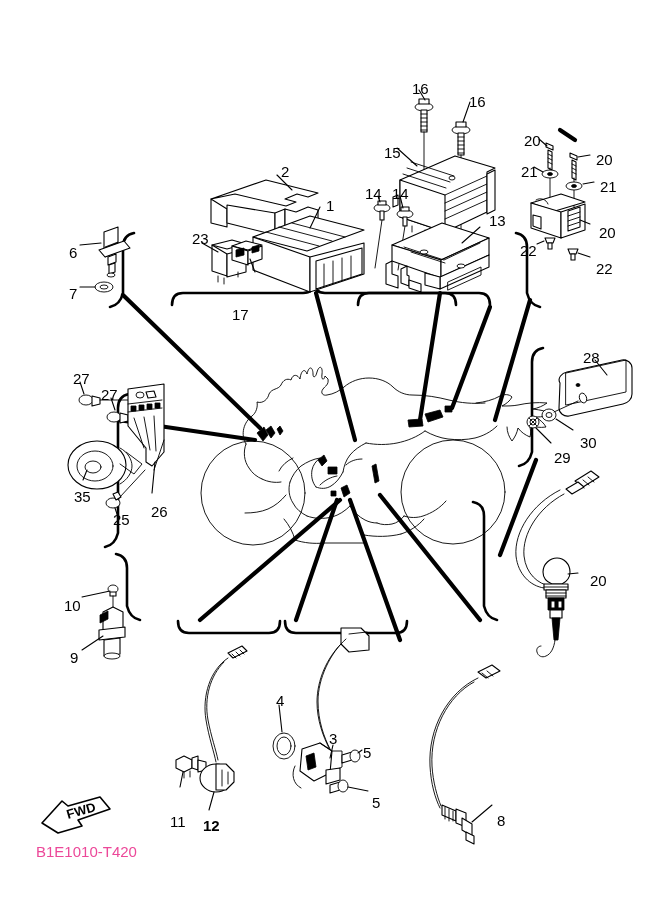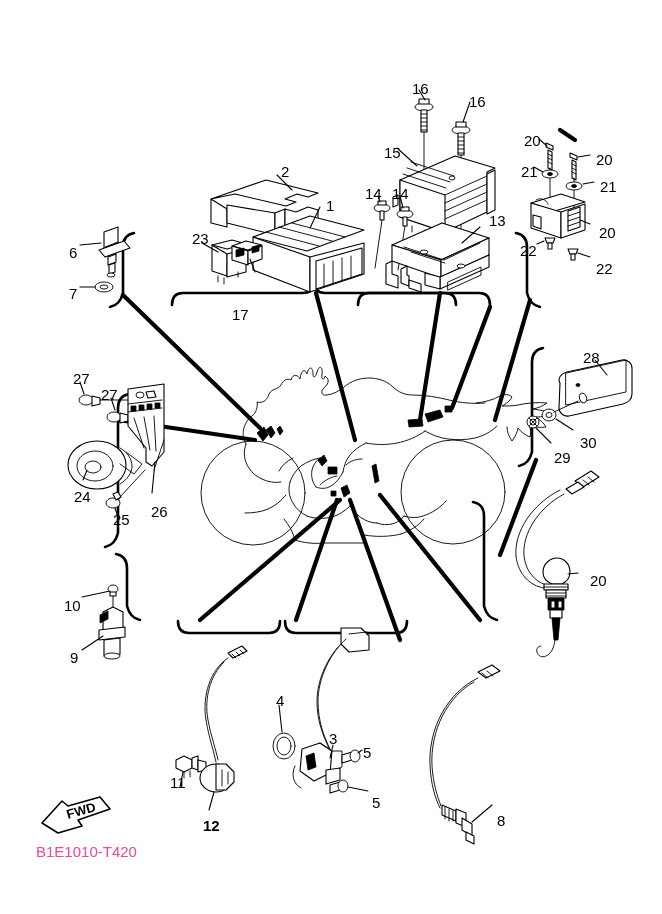--- a/index.html
+++ b/index.html
@@ -449,39 +449,39 @@
   <div class="callout-label" style="left:281px; top:164px;">2</div>
   <div class="callout-label" style="left:329px; top:731px;">3</div>
   <div class="callout-label" style="left:276px; top:693px;">4</div>
   <div class="callout-label" style="left:363px; top:745px;">5</div>
   <div class="callout-label" style="left:372px; top:795px;">5</div>
   <div class="callout-label" style="left:69px;  top:245px;">6</div>
   <div class="callout-label" style="left:69px;  top:286px;">7</div>
   <div class="callout-label" style="left:497px; top:813px;">8</div>
   <div class="callout-label" style="left:70px;  top:650px;">9</div>
   <div class="callout-label" style="left:64px;  top:598px;">10</div>
-  <div class="callout-label" style="left:170px; top:775px;">11</div>
+  <div class="callout-label" style="left:170px; top:814px;">11</div>
   <div class="callout-label" style="left:203px; top:818px;font-weight:bold;">12</div>
   <div class="callout-label" style="left:489px; top:213px;">13</div>
   <div class="callout-label" style="left:365px; top:186px;">14</div>
   <div class="callout-label" style="left:392px; top:186px;">14</div>
   <div class="callout-label" style="left:384px; top:145px;">15</div>
   <div class="callout-label" style="left:412px; top:81px;">16</div>
   <div class="callout-label" style="left:469px; top:94px;">16</div>
   <div class="callout-label" style="left:232px; top:279px;margin-top:28px;">17</div>
   <div class="callout-label" style="left:590px; top:573px;">20</div>
   <div class="callout-label" style="left:599px; top:225px;">20</div>
   <div class="callout-label" style="left:524px; top:133px;">20</div>
   <div class="callout-label" style="left:596px; top:152px;">20</div>
   <div class="callout-label" style="left:521px; top:164px;">21</div>
   <div class="callout-label" style="left:600px; top:179px;">21</div>
   <div class="callout-label" style="left:520px; top:243px;">22</div>
   <div class="callout-label" style="left:596px; top:261px;">22</div>
   <div class="callout-label" style="left:192px; top:231px;">23</div>
-  <div class="callout-label" style="left:74px;  top:489px;">24</div>
+  <div class="callout-label" style="left:74px;  top:489px;">35</div>
   <div class="callout-label" style="left:113px; top:512px;">25</div>
   <div class="callout-label" style="left:151px; top:504px;">26</div>
   <div class="callout-label" style="left:73px;  top:371px;">27</div>
   <div class="callout-label" style="left:101px; top:387px;">27</div>
   <div class="callout-label" style="left:583px; top:350px;">28</div>
   <div class="callout-label" style="left:554px; top:450px;">29</div>
   <div class="callout-label" style="left:580px; top:435px;text-align:right;">30</div>
 
 </div>
 

